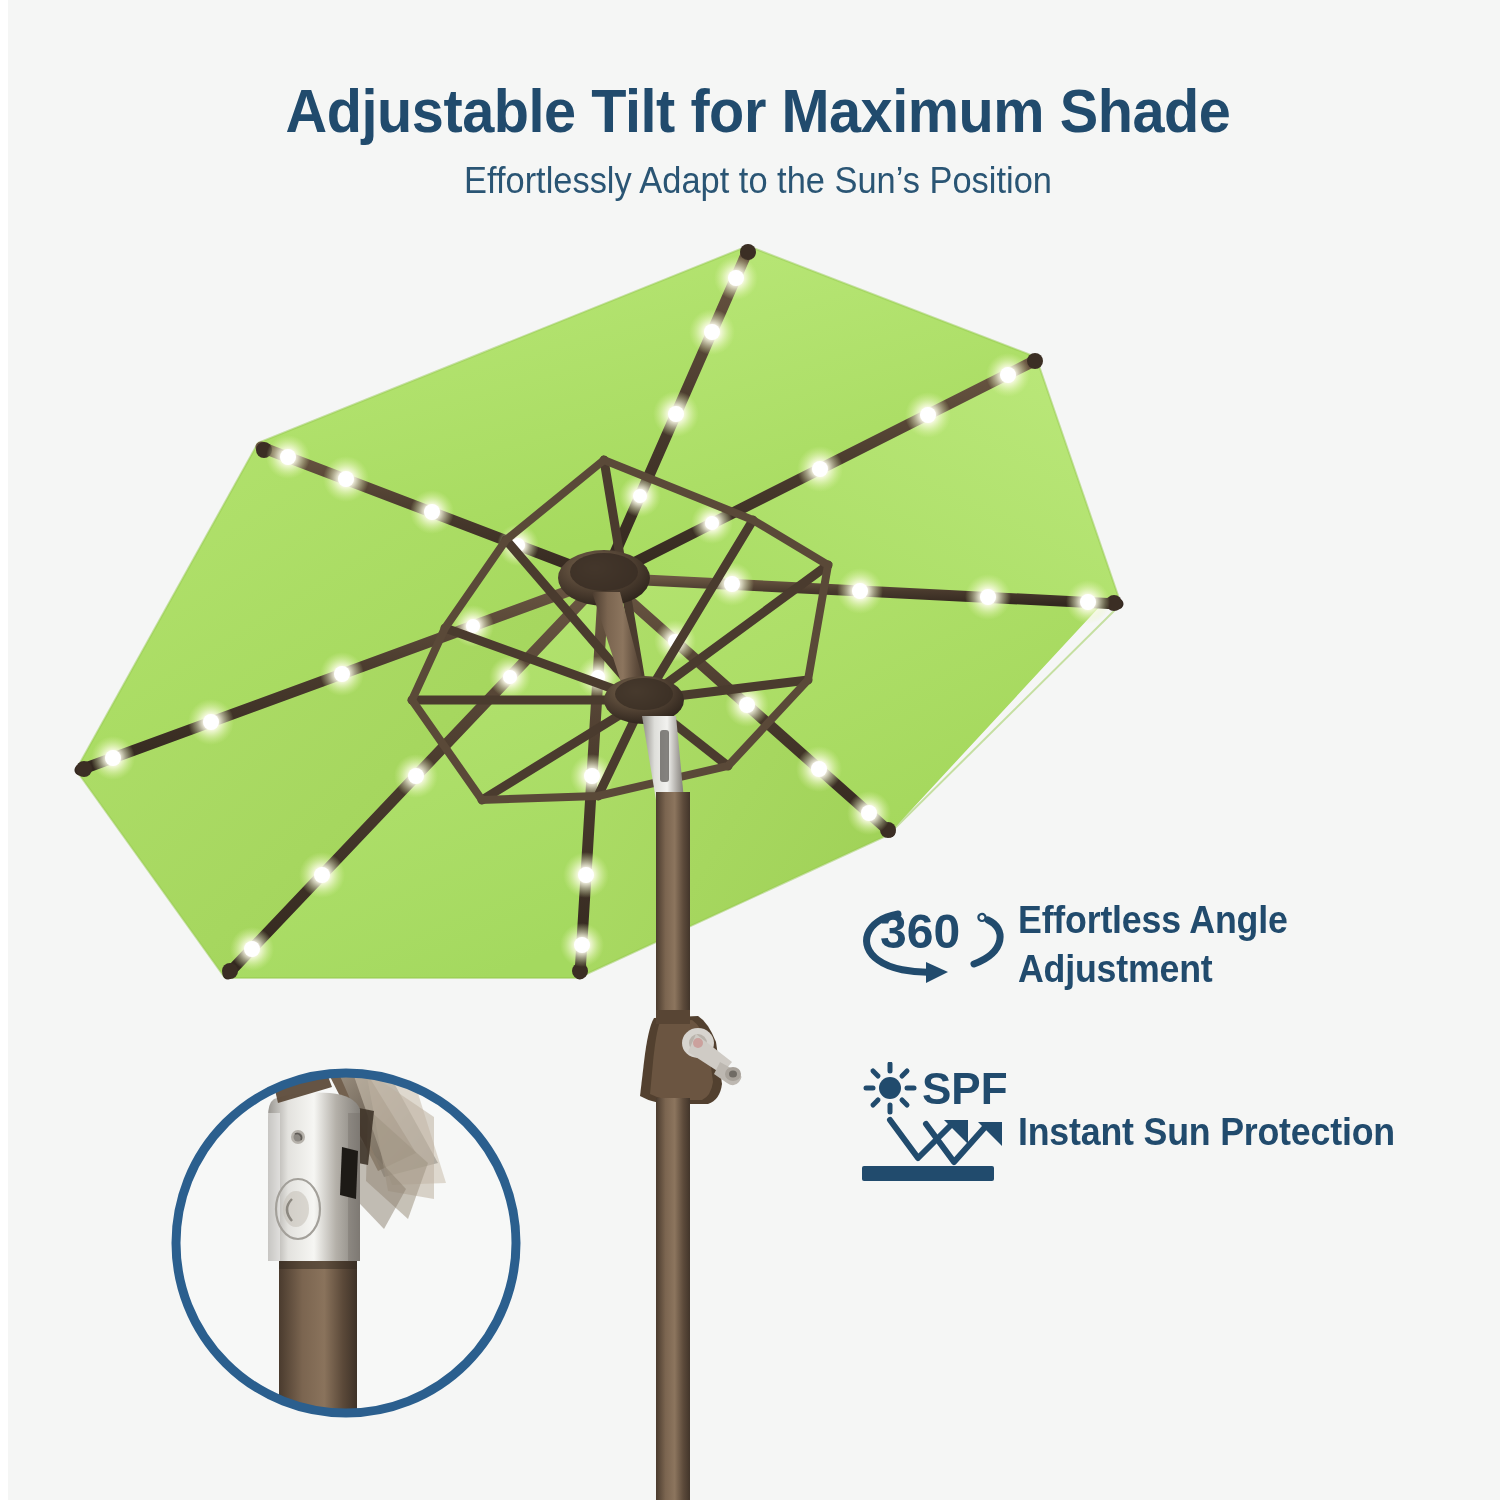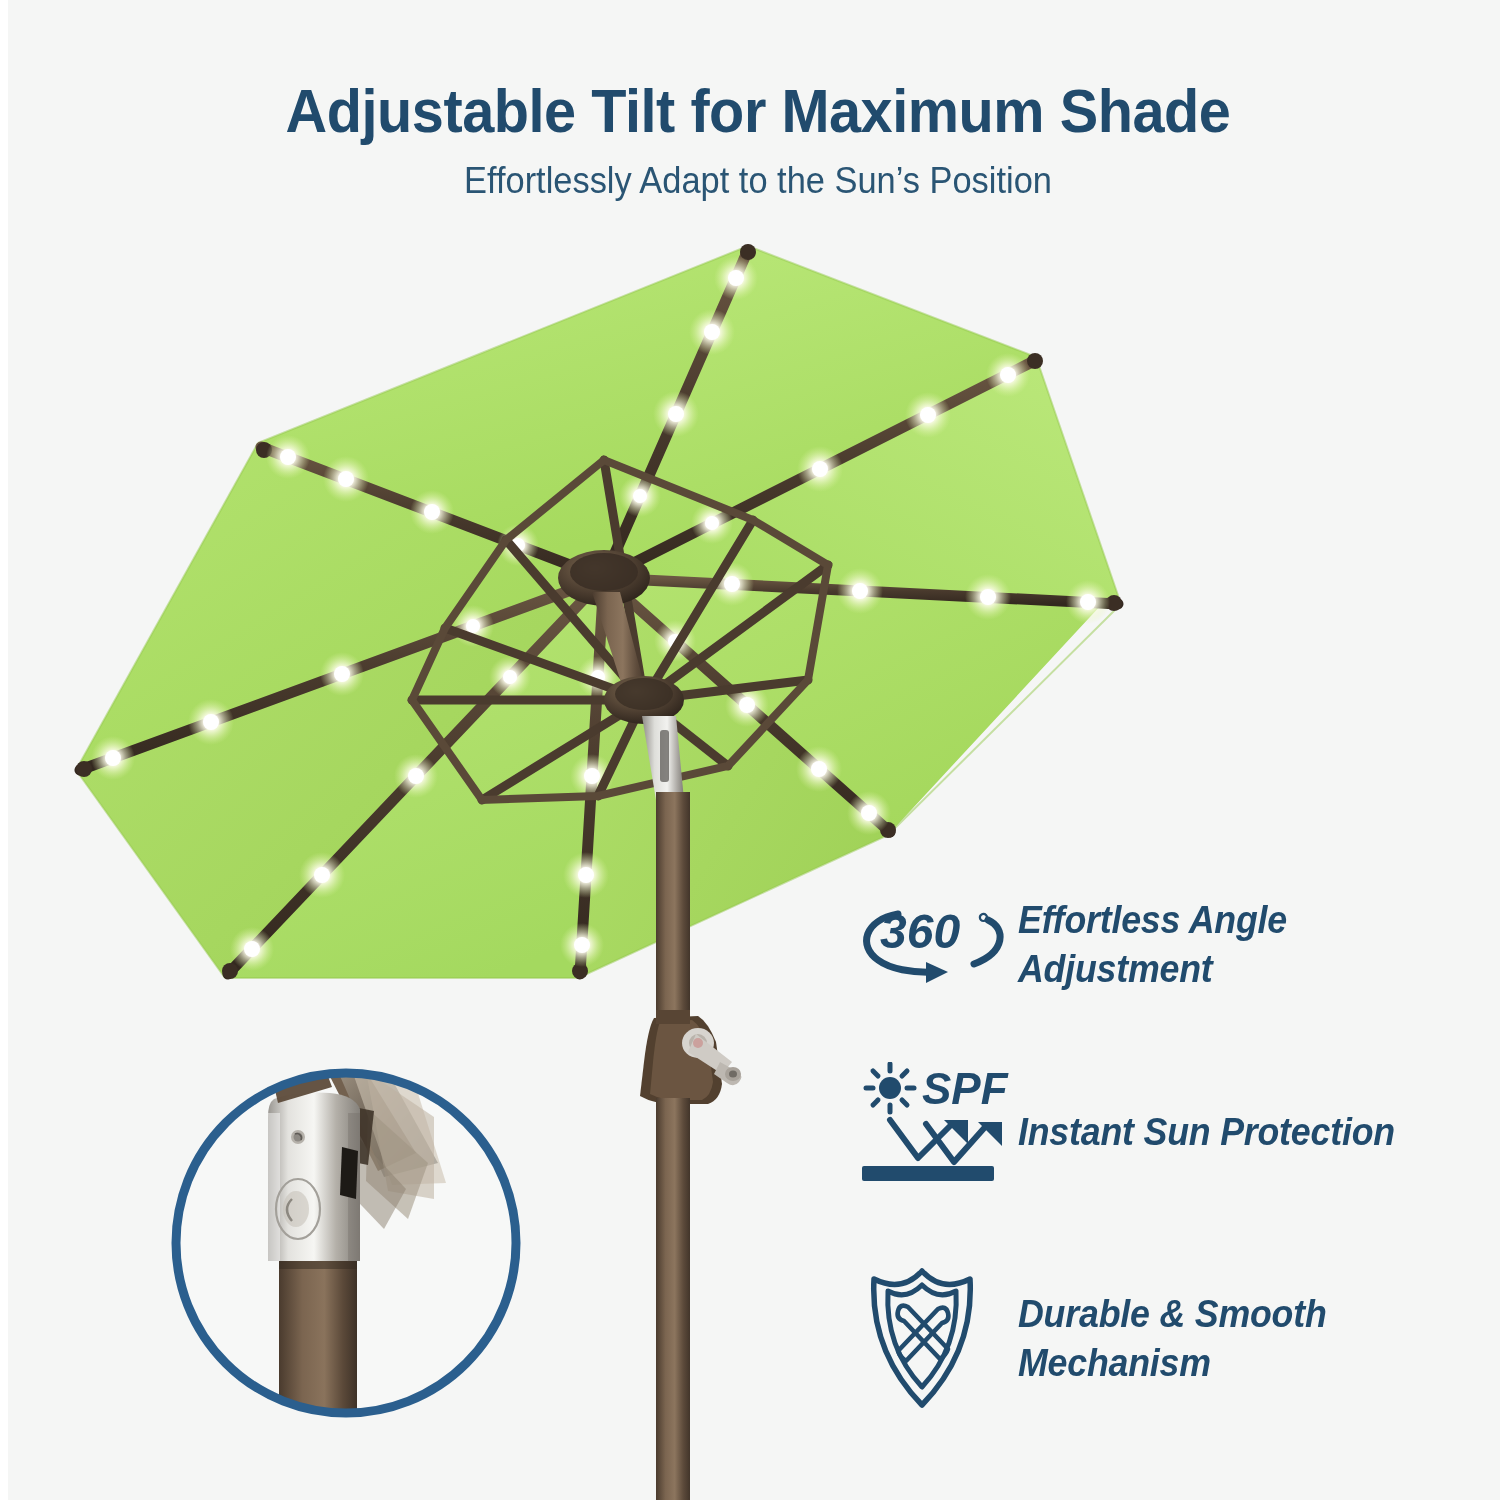--- a/index.html
+++ b/index.html
@@ -60,21 +60,20 @@
   .features {
     position: absolute;
     left: 845px;
     top: 885px;
     width: 640px;
   }
   .feature {
     display: flex;
     align-items: center;
     margin-bottom: 52px;
-    font-style: italic;
   }
   .feature-icon {
     width: 165px;
     min-width: 165px;
     height: 120px;
     display: flex;
     align-items: center;
     justify-content: center;
   }
   .feature-icon svg { display: block; }
@@ -526,35 +525,16 @@
           <path d="M 122 60 L 146 60 L 146 84 Z" fill="#214b6d"></path>
 
           <rect x="6" y="104" width="132" height="15" rx="2" fill="#214b6d"></rect>
         </svg>
       </div>
       <div class="feature-text">
         <div>Instant Sun Protection</div>
       </div>
     </div>
 
-    <div class="feature feature-3">
-      <div class="feature-icon">
-        <svg width="160" height="160" viewBox="0 0 160 160" xmlns="http://www.w3.org/2000/svg">
-
-          <path d="M 18 20 Q 46 34 66 12 Q 86 34 114 20 Q 118 92 66 146 Q 14 92 18 20 Z" fill="none" stroke="#214b6d" stroke-width="5.5" stroke-linejoin="round"></path>
-
-          <path d="M 32 32 Q 50 42 66 26 Q 82 42 100 32 Q 103 88 66 128 Q 29 88 32 32 Z" fill="none" stroke="#214b6d" stroke-width="5" stroke-linejoin="round"></path>
-
-          <g stroke="#214b6d" stroke-width="4.6" fill="none" stroke-linejoin="round" stroke-linecap="round">
-            <path d="M 52 48 Q 44 44 42 52 Q 40 60 48 62 L 84 100 Q 90 96 92 90 Z"></path>
-            <path d="M 82 50 Q 90 46 92 54 Q 94 62 86 64 L 50 102 Q 44 98 42 92 Z"></path>
-          </g>
-        </svg>
-      </div>
-      <div class="feature-text">
-        <div>Durable &amp; Smooth</div>
-        <div>Mechanism</div>
-      </div>
-    </div>
 
   </div>
 
 </div>
 
 </body></html>

